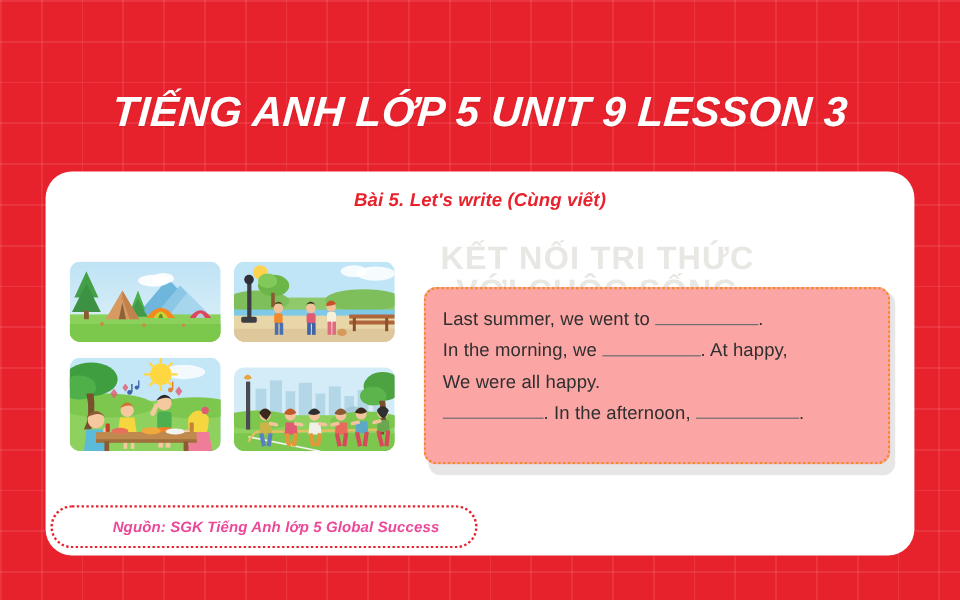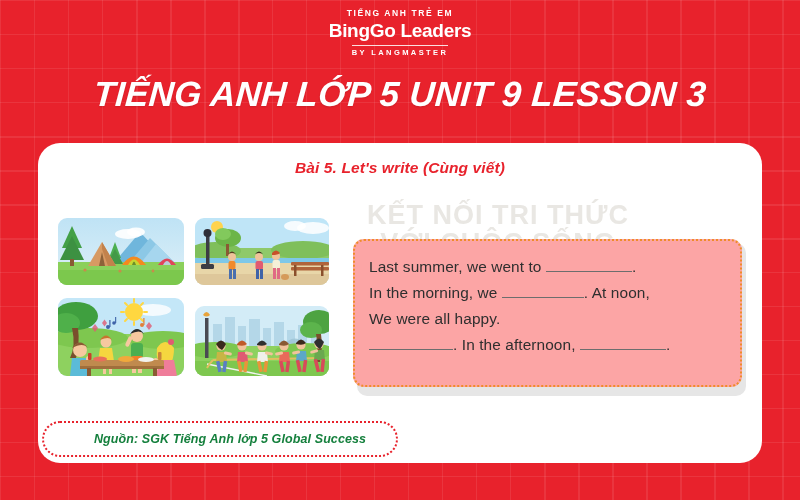--- a/index.html
+++ b/index.html
@@ -169,38 +169,31 @@
     background: #ffffff;
     border: 2px dotted #e8222c;
     border-radius: 20px;
     display: flex;
     align-items: center;
     justify-content: center;
   }
   #source span {
     font-size: 12.5px;
     font-weight: bold;
-    color: #15803d;
+    color: #ec4899;
     font-style: italic;
     letter-spacing: 0.1px;
     margin-left: 20px;
   }
 </style>
 </head>
 <body>
 
 <div id="stage">
 
-  <div id="logo">
-    <span class="l1">TIẾNG ANH TRẺ EM</span>
-    <span class="l2">BingGo Leaders</span>
-    <span class="l3wrap">
-      <span class="l3">BY LANGMASTER</span>
-    </span>
-  </div>
 
   <div id="title">TIẾNG ANH LỚP 5 UNIT 9 LESSON 3</div>
 
   <div id="card">
 
     <div id="subtitle">Bài 5. Let's write (Cùng viết)</div>
 
     <div id="watermark">KẾT NỐI TRI THỨC VỚI CUỘC SỐNG</div>
 
     <div class="thumb" id="thumb0">
@@ -446,21 +439,21 @@
         </g>
       </svg>
     </div>
 
     <div id="sheet-shadow"></div>
     <div id="sheet">
       <div class="line">
         <span>Last  summer,  we  went  to  </span><span class="blank b-wide"></span><span>.</span>
       </div>
       <div class="line">
-        <span>In  the  morning, we  </span><span class="blank b-med"></span><span>. At  noon,</span>
+        <span>In  the  morning, we  </span><span class="blank b-med"></span><span>. At  happy,</span>
       </div>
       <div class="line">We were all happy.</div>
       <div class="line">
         <span class="blank b-lead"></span><span>. In the afternoon, </span><span class="blank b-wide"></span><span>.</span>
       </div>
     </div>
 
   </div>
 
   <div id="source">

